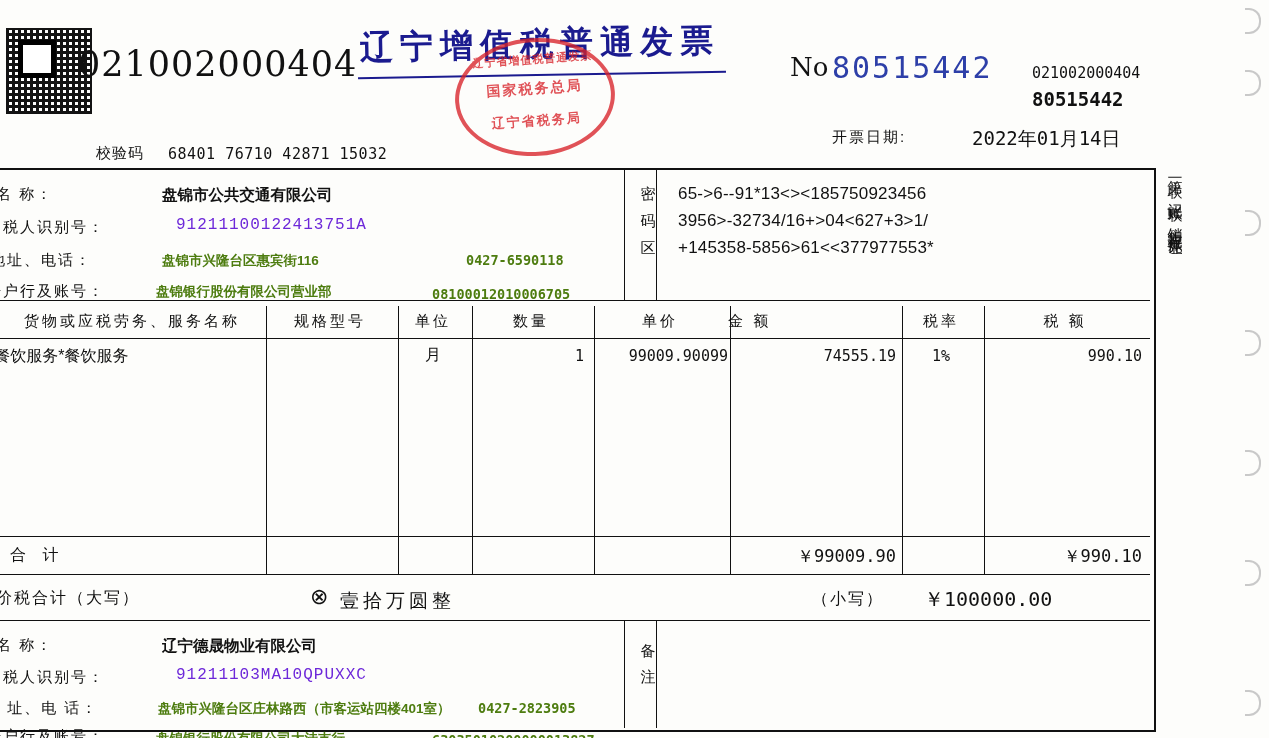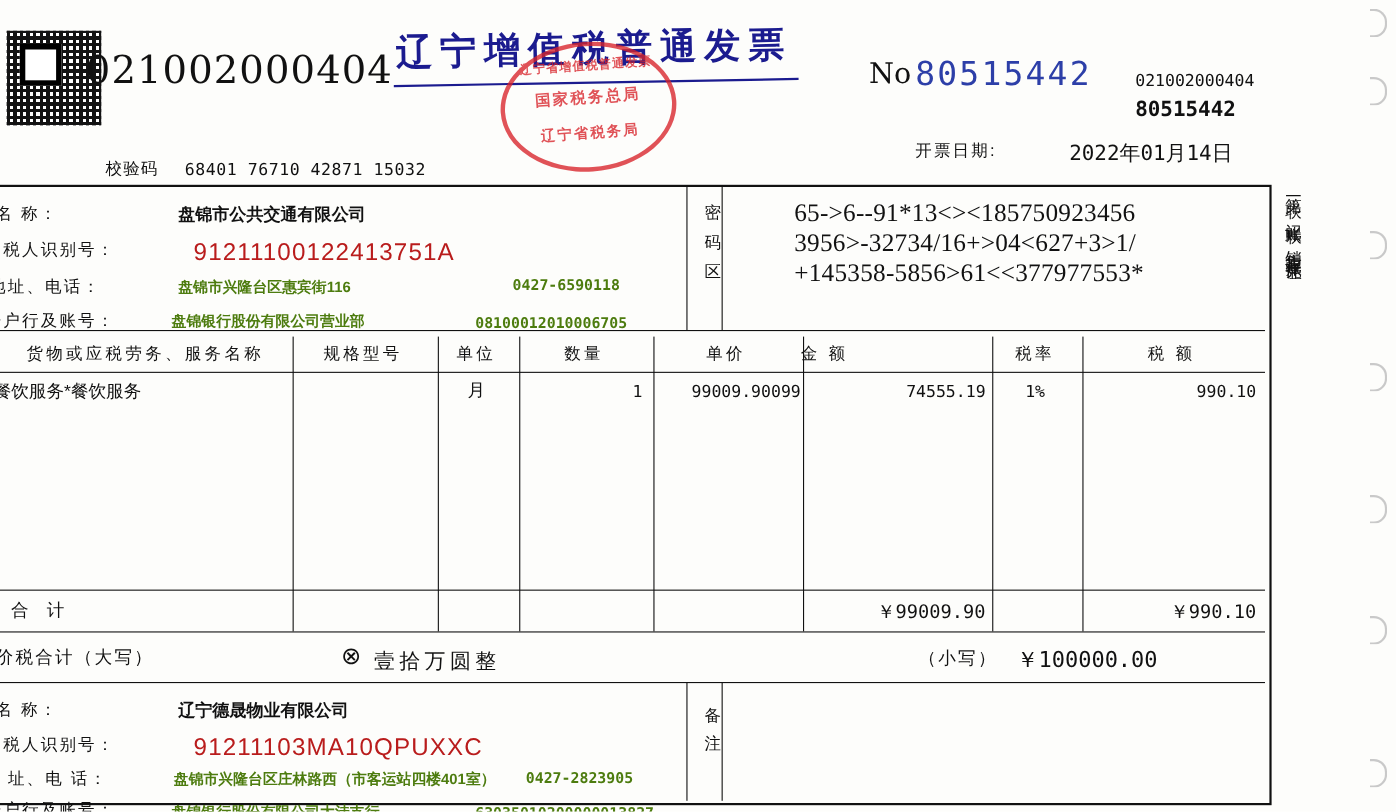--- a/index.html
+++ b/index.html
@@ -108,38 +108,37 @@
   .vline { background: #111; width: 1px; }
 
   
   .lbl {
     font-size: 15px; letter-spacing: 2px; color: #111;
   }
   .val {
     font-size: 15.5px; color: #111; font-weight: bold;
   }
   .val-mono {
-    font-size: 22px; font-family: Liberation Sans, sans-serif;
-    letter-spacing: 1px; color: #b91c1c;
+    font-size: 16px; font-family: Liberation Mono, monospace;
+    letter-spacing: 1px; color: #6d28d9;
   }
   .val-small {
     font-size: 13.5px; color: #4d7c0f; font-weight: bold;
   }
 
   
   #cipher-label {
     left: 636px; top: 180px; width: 24px;
     font-size: 15px; line-height: 27px; text-align: center;
   }
   #cipher-text {
     left: 678px; top: 180px; width: 452px;
-    font-family: Liberation Serif, serif;
-    font-size: 23px; line-height: 27px; letter-spacing: .2px;
+    font-family: Liberation Sans, sans-serif;
+    font-size: 17px; line-height: 27px; letter-spacing: .2px;
     color: #111;
-    margin-left: 44px;
   }
 
   
   .th {
     position: absolute; font-size: 15px; letter-spacing: 3px; color: #111;
     top: 312px;
   }
   .cell {
     position: absolute; font-size: 15px; color: #111;
   }
@@ -252,21 +251,21 @@
   <div class="cell mono" style="left:900px; top:347px; width:82px; text-align:center;">1%</div>
   <div class="cell mono" style="left:982px; top:347px; width:160px; text-align:right;">990.10</div>
 
   <div class="tot" style="left:10px; top:545px; letter-spacing:6px; font-size:16px;">合        计</div>
   <div class="tot mono" style="left:728px; top:545px; width:168px; text-align:right;">￥99009.90</div>
   <div class="tot mono" style="left:982px; top:545px; width:160px; text-align:right;">￥990.10</div>
 
   <div class="abs" style="left:-4px; top:588px; font-size:16px; letter-spacing:2px;">价税合计（大写）</div>
   <div class="abs" style="left:310px; top:584px; font-size:22px;">⊗</div>
   <div class="abs" style="left:340px; top:588px; font-size:19px; letter-spacing:4px;">壹拾万圆整</div>
-  <div class="abs" style="left:812px; top:589px; font-size:16px; letter-spacing:2px;margin-left:23px;">（小写）</div>
+  <div class="abs" style="left:812px; top:589px; font-size:16px; letter-spacing:2px;">（小写）</div>
   <div class="abs mono" style="left:924px; top:586px; font-size:20px;">￥100000.00</div>
 
   <div class="abs lbl" style="left:-4px; top:636px;">名        称：</div>
   <div class="abs val" style="left:162px; top:636px;">辽宁德晟物业有限公司</div>
 
   <div class="abs lbl" style="left:-14px; top:668px;">纳税人识别号：</div>
   <div class="abs val-mono" style="left:176px; top:666px;">91211103MA10QPUXXC</div>
 
   <div class="abs lbl" style="left:-16px; top:699px;">地  址、电  话：</div>
   <div class="abs val-small" style="left:158px; top:700px;">盘锦市兴隆台区庄林路西（市客运站四楼401室）</div>

